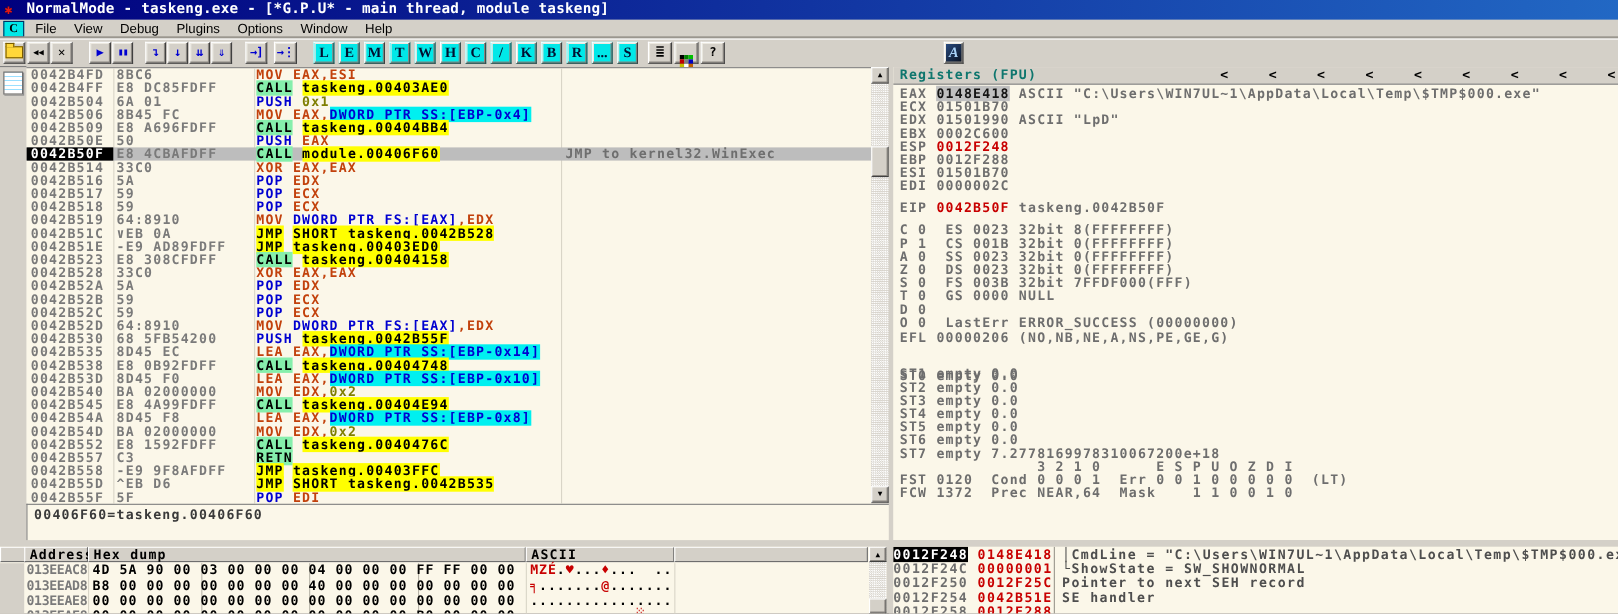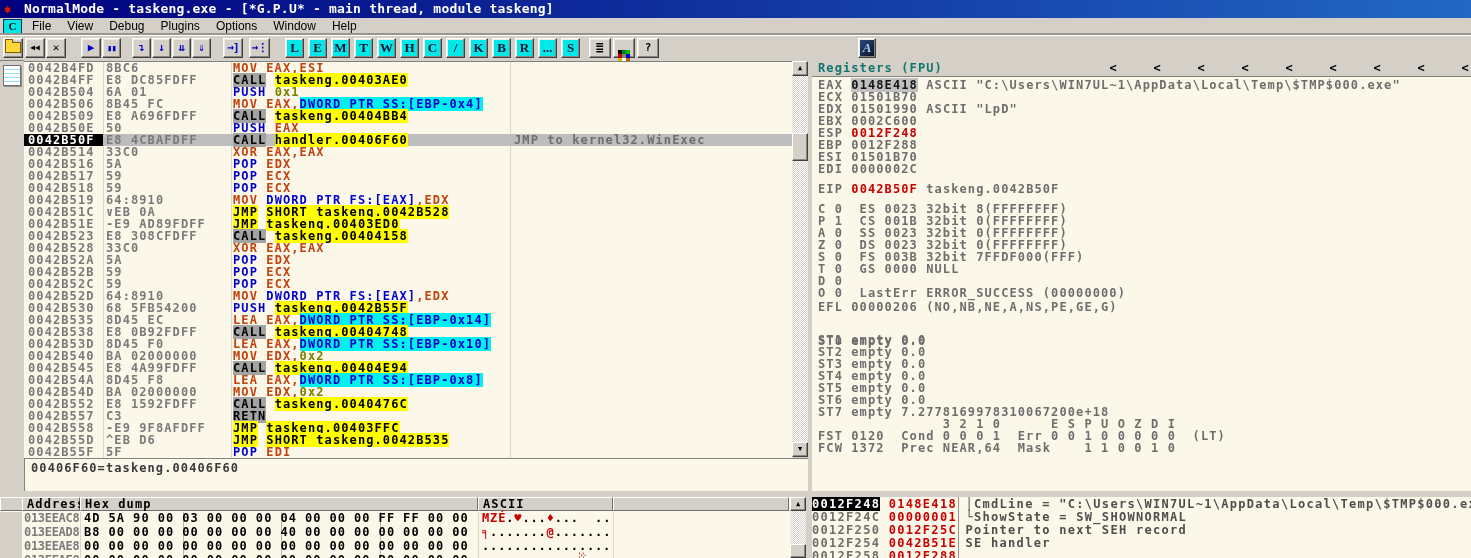--- a/index.html
+++ b/index.html
@@ -48,21 +48,21 @@
   #disasm{left:24px;top:61px;width:768px;height:396px;border-top:1px solid #828282;}
   .vline{position:absolute;top:0;bottom:0;width:1px;background:#D9D5C7;}
   .drow{position:absolute;left:0;width:768px;height:12px;}
   .dsel{background:#BDBDBD;}
   .daddr{position:absolute;left:4px;color:#7A7A7A;}
   .daddr-sel{left:0;padding-left:4px;width:75px;background:#000;color:#FFF;}
   .dhex{position:absolute;left:82px;color:#7A7A7A;}
   .dins{position:absolute;left:209px;color:#000;}
   .dcmt{position:absolute;left:490px;color:#6E6E6E;}
   .tk{color:#c2410c;} .tb{color:#0000D0;} .ti{color:#7E7E00;} .tmb{color:#0000D0;}
-  .chip-c{background:#a3a3a3;color:#000;}
+  .chip-c{background:#86efac;color:#000;}
   .chip-y{background:#FFFF00;color:#000;}
   .chip-m{background:#00F0F0;color:#0000D0;}
 
   
   .sb{position:absolute;width:16px;}
   .sbtrack{position:absolute;left:0;width:16px;
     background-image:conic-gradient(#FFF 25%,#D6D2CA 25% 50%,#FFF 50% 75%,#D6D2CA 75%);
     background-size:2px 2px;}
   .sbbtn,.sbthumb{position:absolute;left:0;width:14px;background:#D4D0C8;
     border:1px solid;border-color:#FFF #404040 #404040 #FFF;
@@ -209,21 +209,21 @@
           <span class="mono dins"><span class="chip-c">CALL</span><span class="tk"> </span><span class="chip-y">taskeng.00404BB4</span></span>
         </div>
         <div class="drow" style="top: 60px;">
           <span class="mono daddr">0042B50E</span>
           <span class="mono dhex">50</span>
           <span class="mono dins"><span class="tb">PUSH</span><span class="tk"> EAX</span></span>
         </div>
         <div class="drow dsel" style="top: 72px;">
           <span class="mono daddr daddr-sel">0042B50F</span>
           <span class="mono dhex">E8 4CBAFDFF</span>
-          <span class="mono dins"><span class="chip-c">CALL</span><span class="tk"> </span><span class="chip-y">handler.00406F60</span></span>
+          <span class="mono dins"><span class="chip-c">CALL</span><span class="tk"> </span><span class="chip-y">module.00406F60</span></span>
           <span class="mono dcmt">JMP to kernel32.WinExec</span>
         </div>
         <div class="drow" style="top: 84px;">
           <span class="mono daddr">0042B514</span>
           <span class="mono dhex">33C0</span>
           <span class="mono dins"><span class="tk">XOR EAX,EAX</span></span>
         </div>
         <div class="drow" style="top: 96px;">
           <span class="mono daddr">0042B516</span>
           <span class="mono dhex">5A</span>

